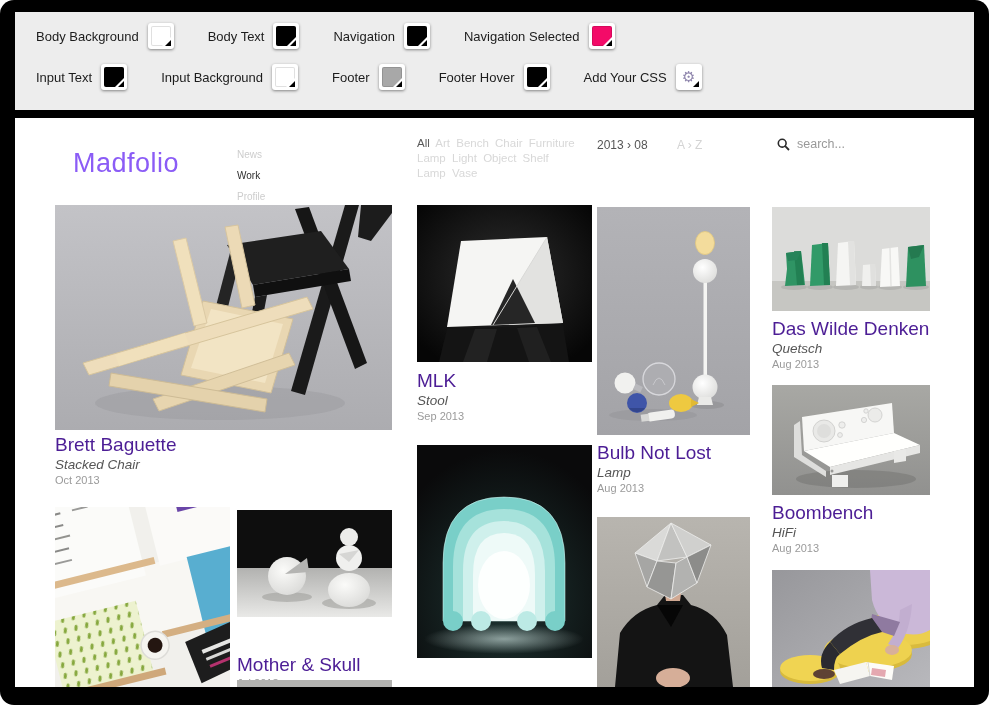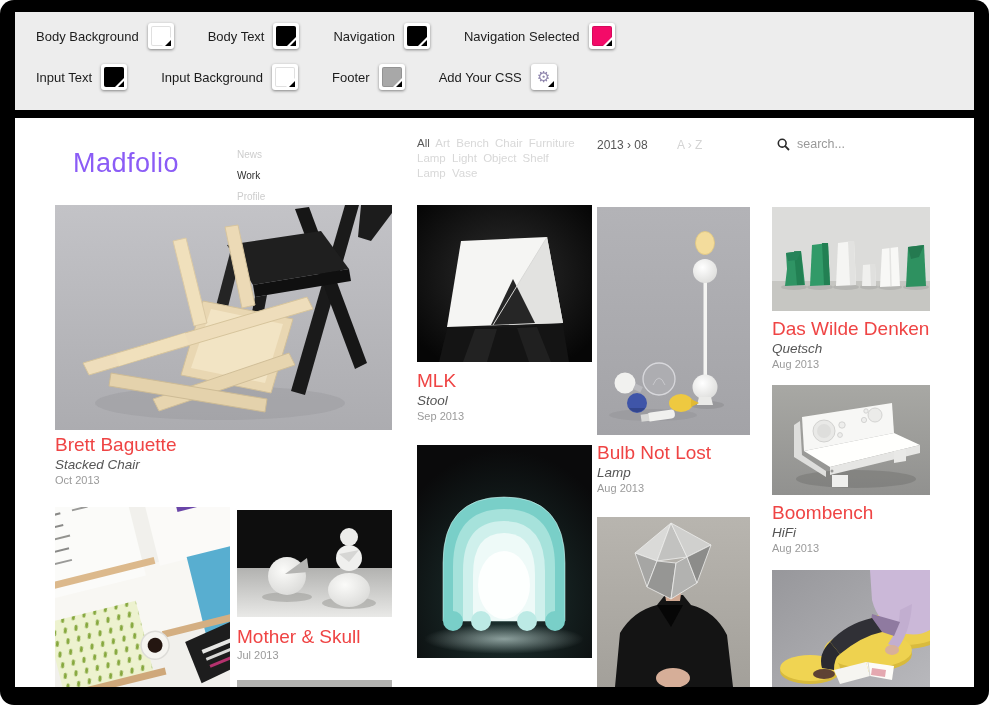--- a/index.html
+++ b/index.html
@@ -28,21 +28,21 @@
   .sorts { position:absolute; left:582px; top:20px; font-size:12px; color:#555; }
   .sorts .az { color:#d4d4d4; margin-left:26px; }
   .searchbox { position:absolute; left:762px; top:18px; display:flex; align-items:center; }
   .searchbox svg { margin-right:5px; }
   .searchbox input { border:none; outline:none; background:transparent; font-family:"Liberation Sans","DejaVu Sans",sans-serif; font-size:12.5px; color:#a21caf; width:150px; }
   .searchbox input::placeholder { color:#999; }
 
   .fig { position:absolute; margin:0; padding:0; cursor:pointer; }
   .fig svg { display:block; width:100%; height:100%; }
   .cap { position:absolute; }
-  .cap h3 { margin:0; font-size:19px; line-height:22px; font-weight:400; color:#ef4444; cursor:pointer; }
+  .cap h3 { margin:0; font-size:19px; line-height:22px; font-weight:400; color:#4c1d95; cursor:pointer; }
   .cap .sub { font-style:italic; font-size:13.5px; line-height:17px; color:#555; }
   .cap .date { font-size:11px; line-height:14px; color:#9a9a9a; }
   .strip { position:absolute; background:#b3b3b1; }
 </style>
 </head>
 <body>
 
 <div class="window">
 
   <div class="toolbar">
@@ -94,20 +94,28 @@
         <span class="swatch">
             <span class="fill" style="background: rgb(255, 255, 255);"></span>
             <span class="tri-w"></span>
             <span class="tri-b"></span>
           </span>
       </div>
       <div class="ctl">
         <span class="ctl-label">Footer</span>
         <span class="swatch">
             <span class="fill" style="background: rgb(168, 168, 168);"></span>
+            <span class="tri-w"></span>
+            <span class="tri-b"></span>
+          </span>
+      </div>
+      <div class="ctl">
+        <span class="ctl-label">Footer Hover</span>
+        <span class="swatch">
+            <span class="fill" style="background: rgb(0, 0, 0);"></span>
             <span class="tri-w"></span>
             <span class="tri-b"></span>
           </span>
       </div>
       <div class="ctl">
         <span class="ctl-label">Add Your CSS</span>
         <span class="swatch">
             <span class="gear-glyph">⚙</span>
             <span class="tri-w"></span>
             <span class="tri-b"></span>
@@ -243,21 +251,21 @@
         <ellipse cx="50" cy="87" rx="25" ry="5" fill="#9a9a98" opacity="0.55"></ellipse>
         <ellipse cx="112" cy="93" rx="27" ry="6" fill="#9a9a98" opacity="0.55"></ellipse>
         <circle cx="50" cy="66" r="19" fill="url(#sphg)"></circle>
         <polygon points="48,64 70,48 72,62" fill="#b4b4b2"></polygon>
         <ellipse cx="112" cy="80" rx="21" ry="17" fill="url(#sphg)"></ellipse>
         <circle cx="112" cy="48" r="13" fill="#f0f0ee"></circle>
         <circle cx="112" cy="27" r="9" fill="#ececea"></circle>
         <polygon points="102,44 122,40 112,52" fill="#d6d6d4"></polygon>
       </svg>
     </figure>
-    <div class="cap" style="left:222px;top:508px">
+    <div class="cap" style="left:222px;top:536px">
       <h3>Mother &amp; Skull</h3>
       <div class="sub"></div>
       <div class="date">Jul 2013</div>
     </div>
     <div class="strip" style="left:222px;top:562px;width:155px;height:7px"></div>
 
     <figure class="fig" style="left:402px;top:87px;width:175px;height:157px">
       <svg viewBox="0 0 175 157">
         <defs>
             <radialGradient id="g2" cx="0.5" cy="0.45" r="0.65">

